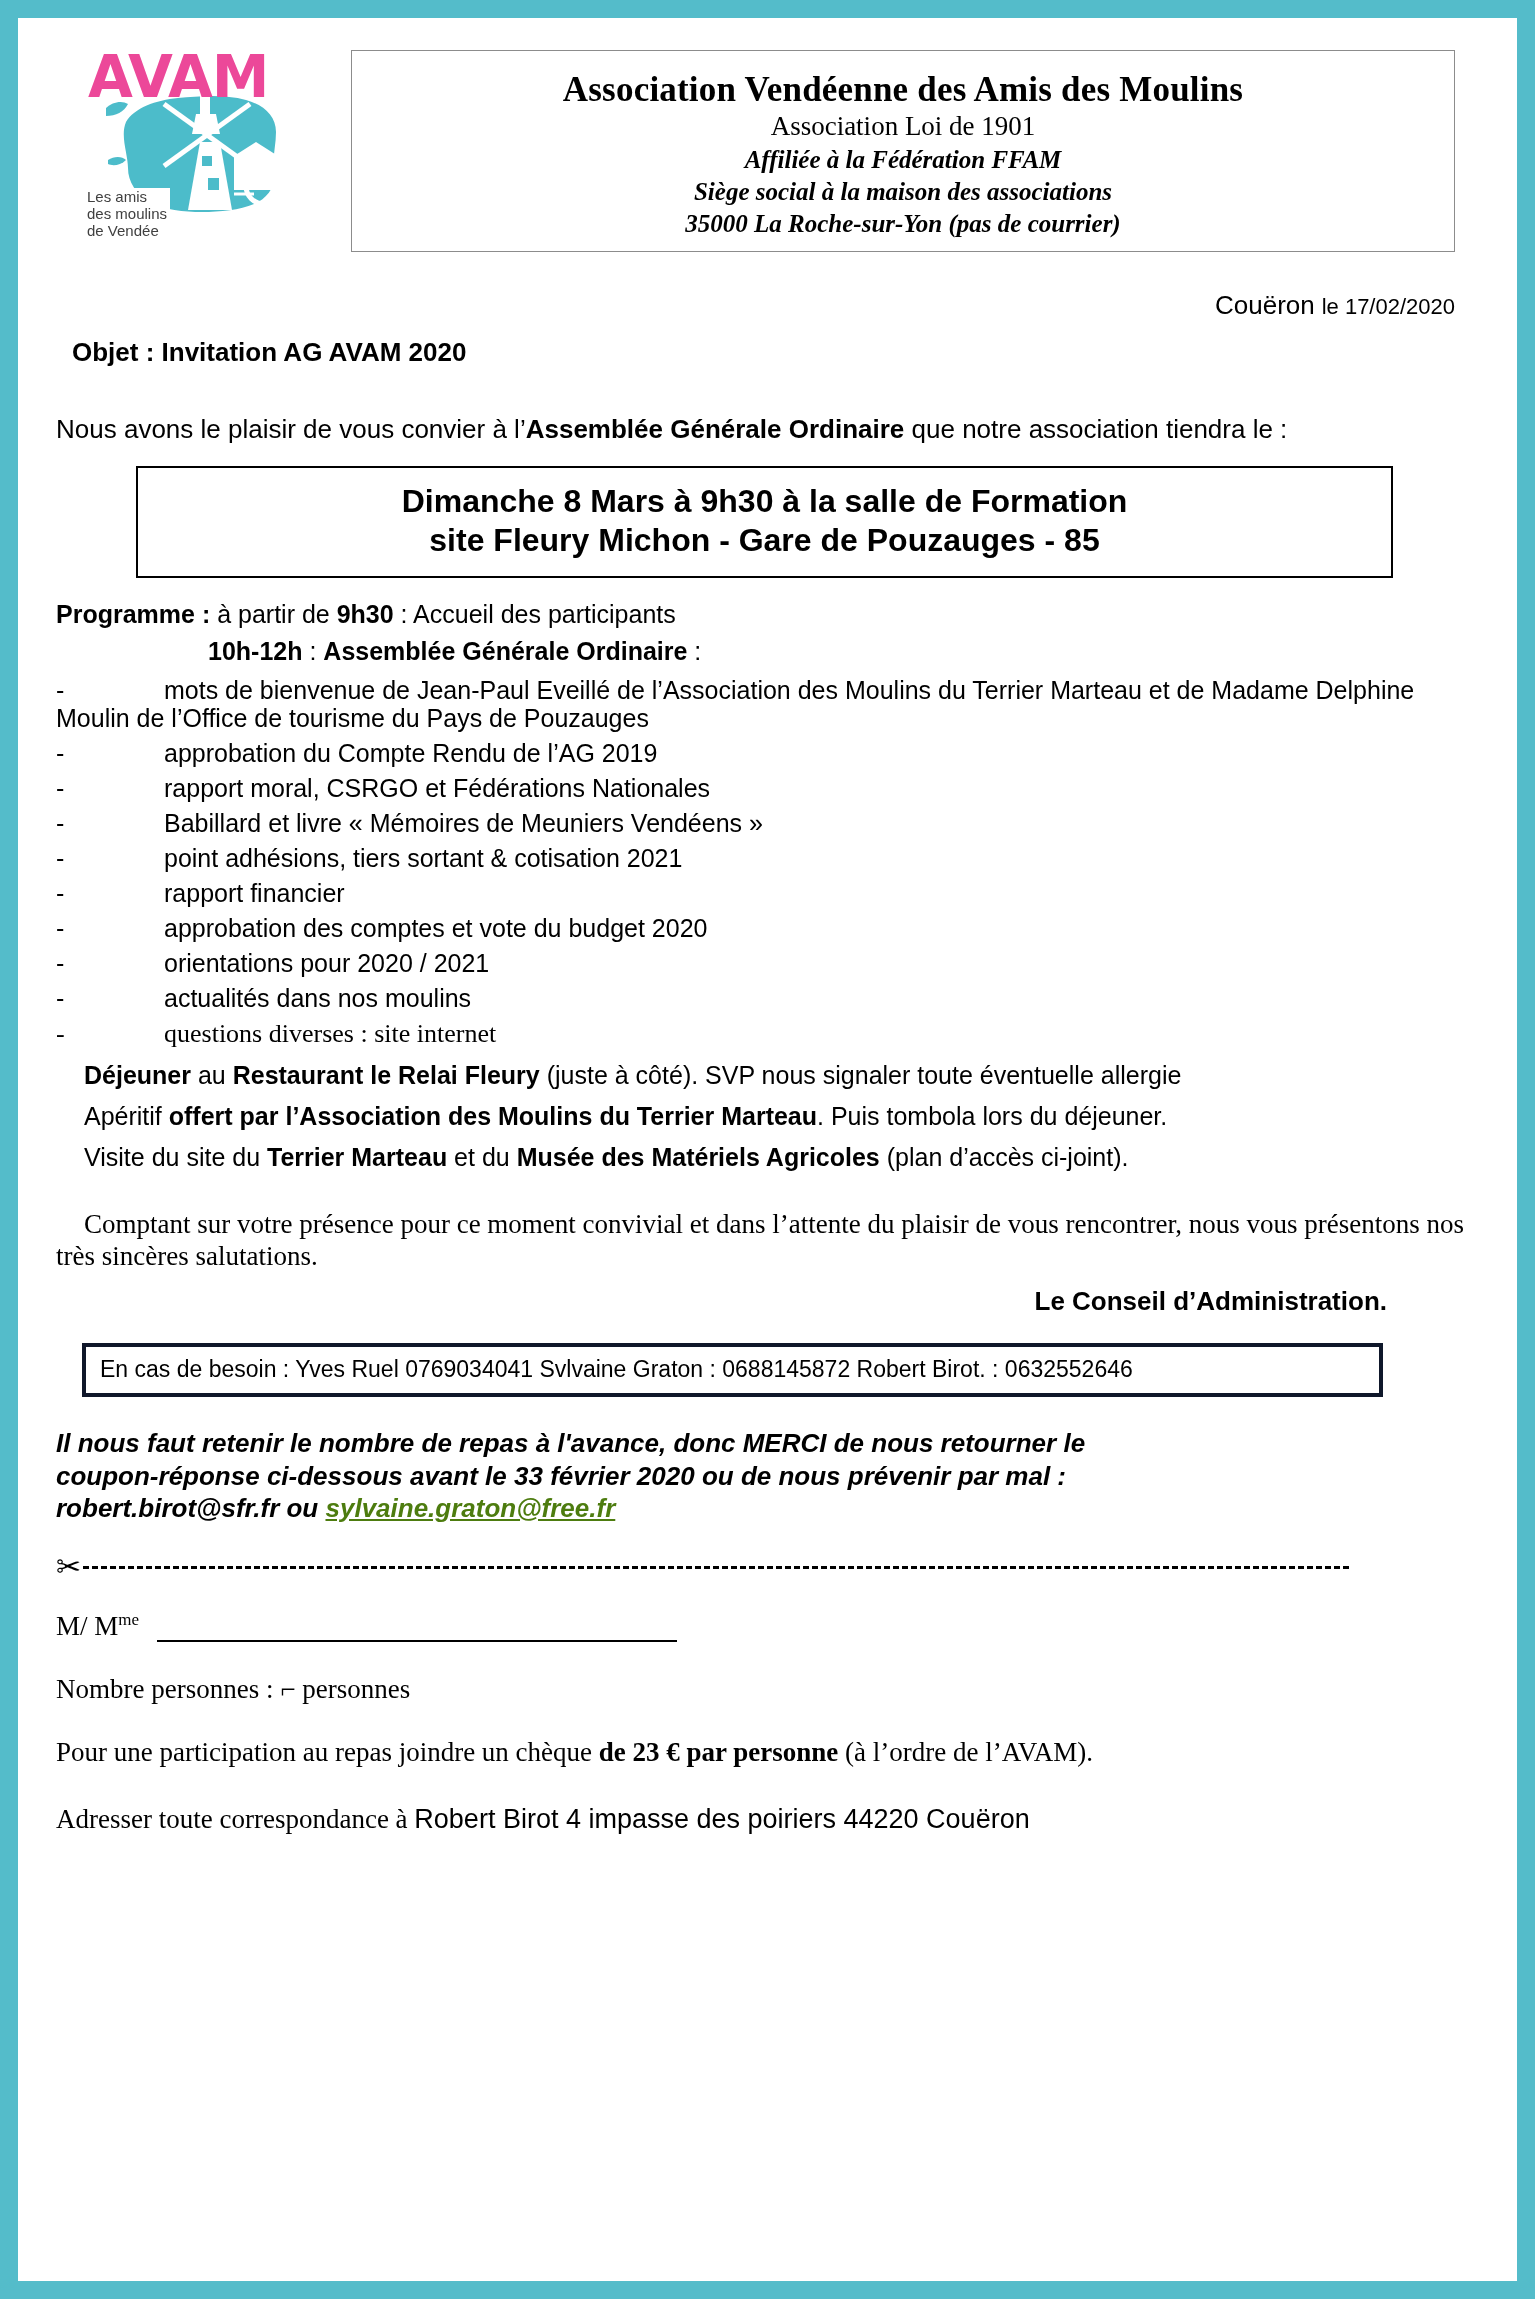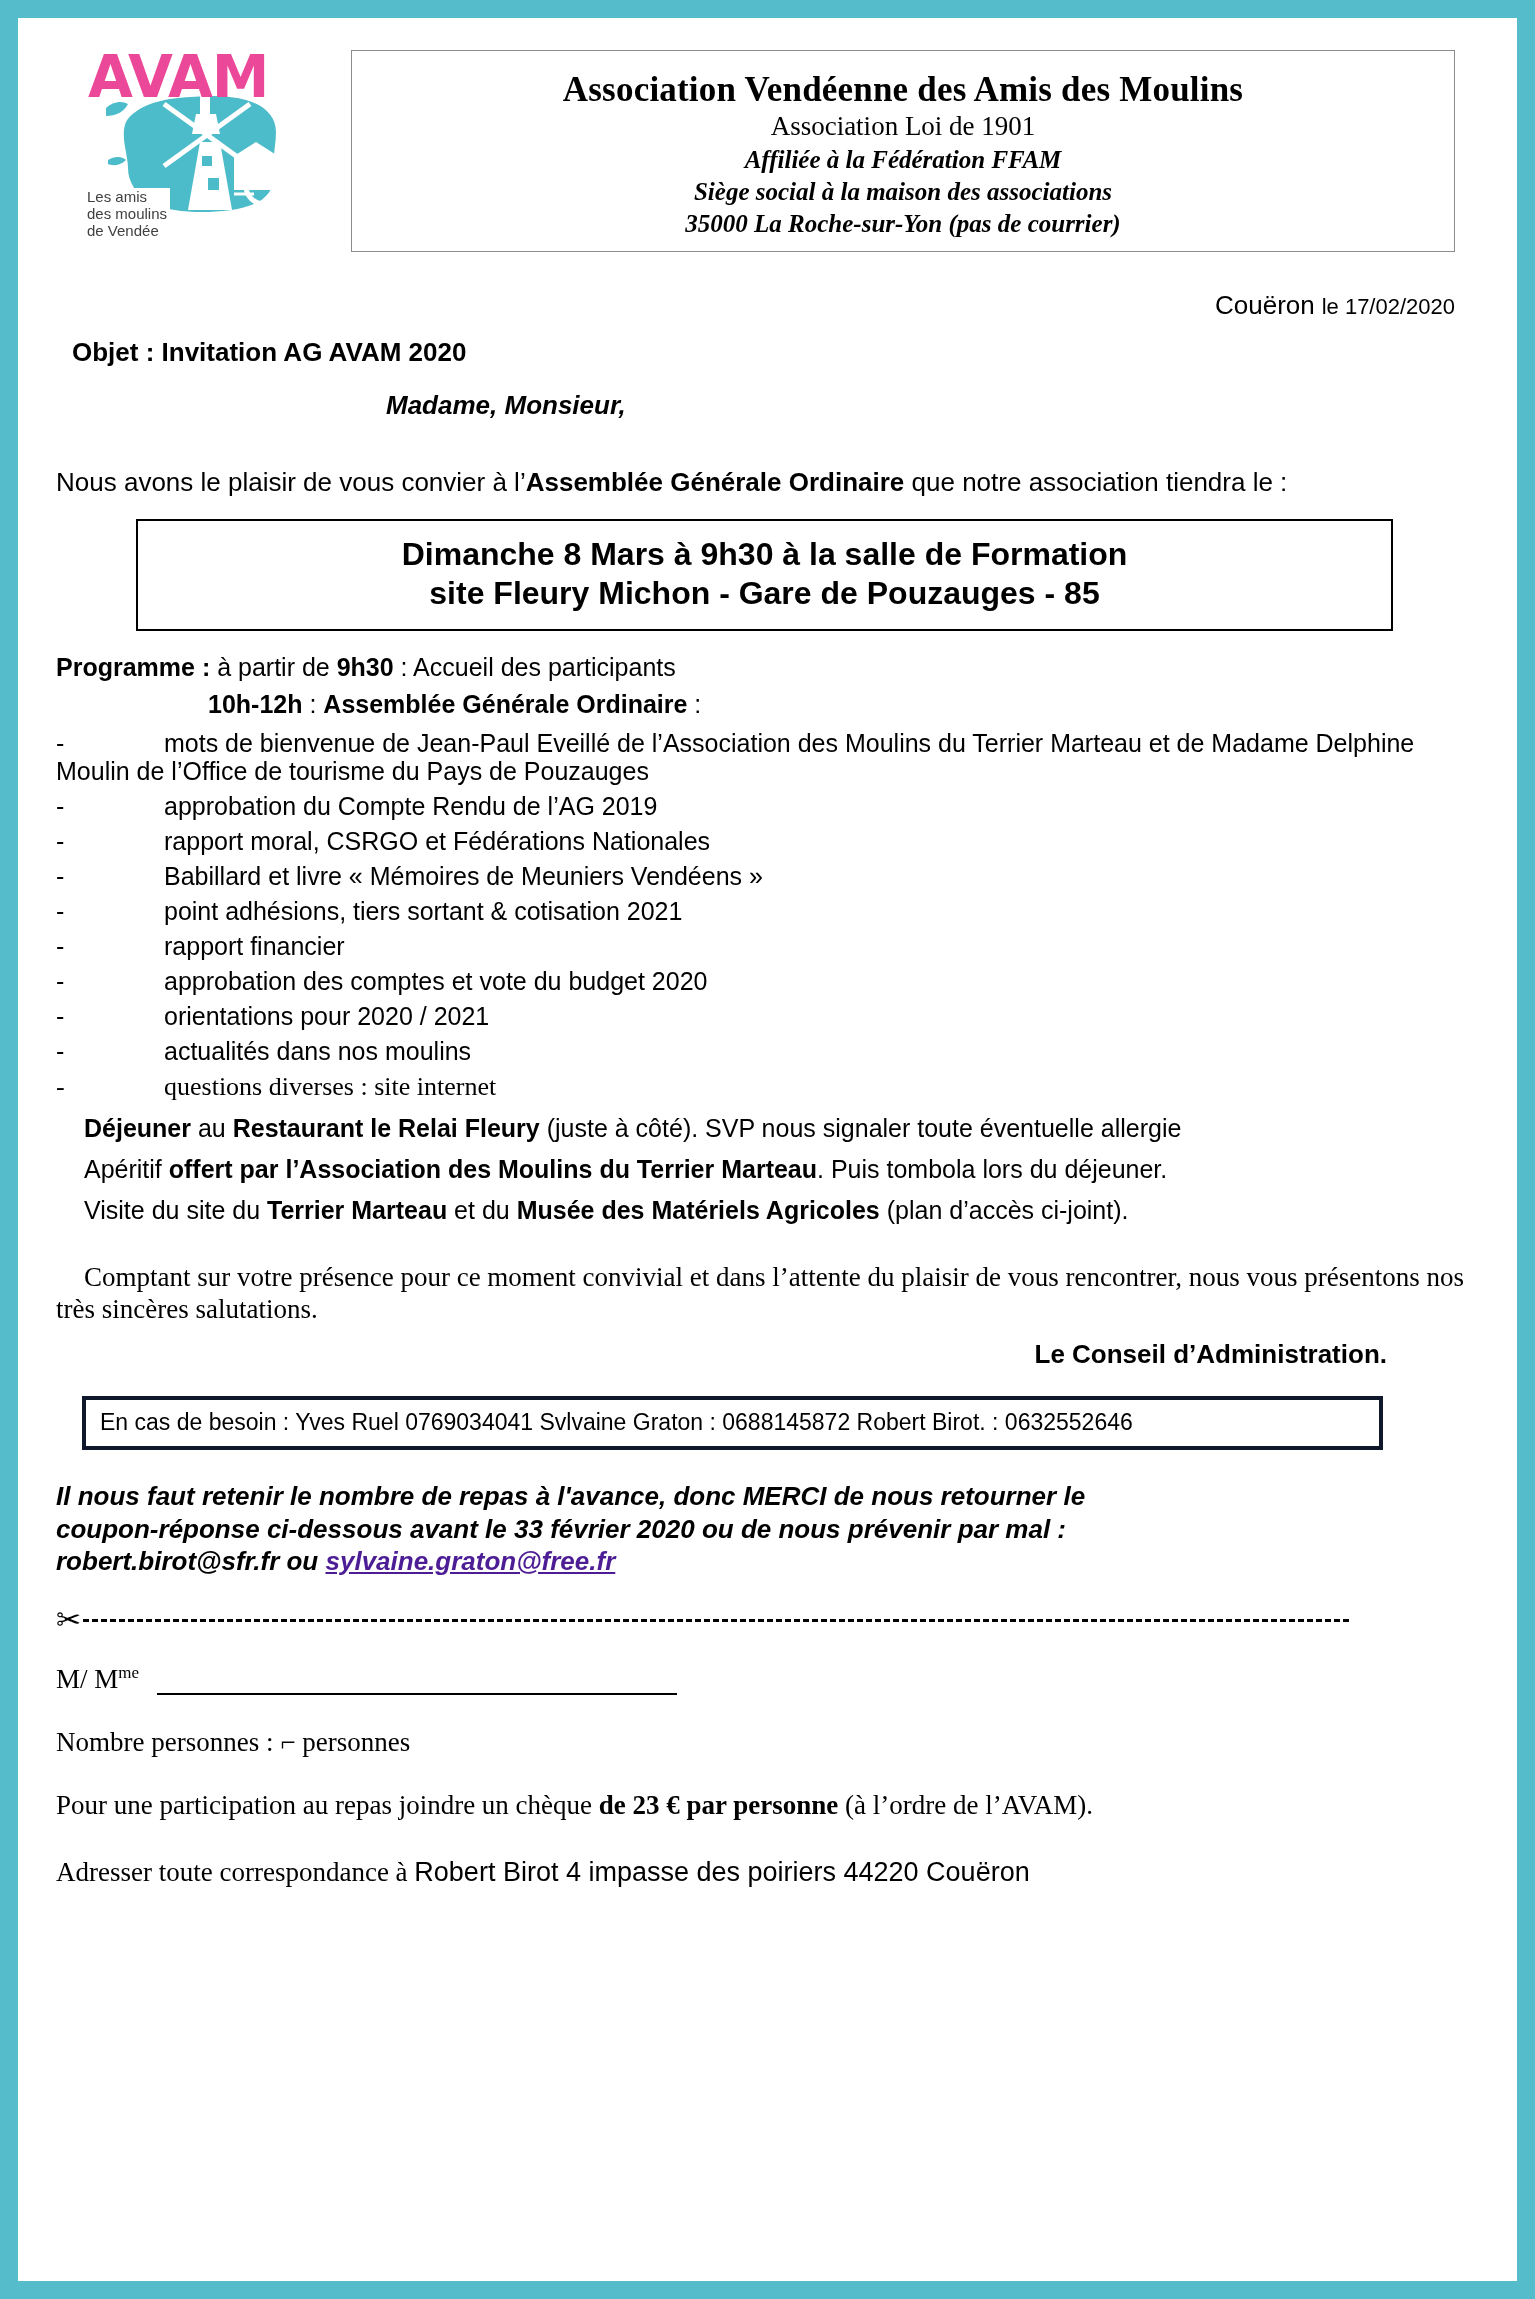--- a/index.html
+++ b/index.html
@@ -232,21 +232,21 @@
 
   
   .notice {
     font-weight: 700;
     font-style: italic;
     font-size: 26px;
     line-height: 1.24;
     margin-top: 30px;
   }
   .mail-link {
-    color: #4c1d95;
+    color: #4d7c0f;
     text-decoration: underline;
     font-weight: 700;
     font-style: italic;
   }
 
   
   .cut-row {
     display: flex;
     align-items: center;
     margin-top: 26px;
@@ -358,21 +358,20 @@
     </div>
 
     <div class="date-row">
       <span class="date-city">Couëron</span>
       <span> </span>
       <span class="date-val">le 17/02/2020</span>
     </div>
 
     <div class="objet">Objet : Invitation  AG AVAM 2020</div>
 
-    <div class="salutation">Madame, Monsieur,</div>
 
     <div class="intro">
       <span>Nous avons le plaisir de vous convier à l’</span><b>Assemblée Générale Ordinaire</b><span> que notre association tiendra le :</span>
     </div>
 
     <div class="event-box">
       <div class="event-line">Dimanche 8 Mars à 9h30 à la salle de Formation</div>
       <div class="event-line">site Fleury Michon  -  Gare de Pouzauges - 85</div>
     </div>
 

